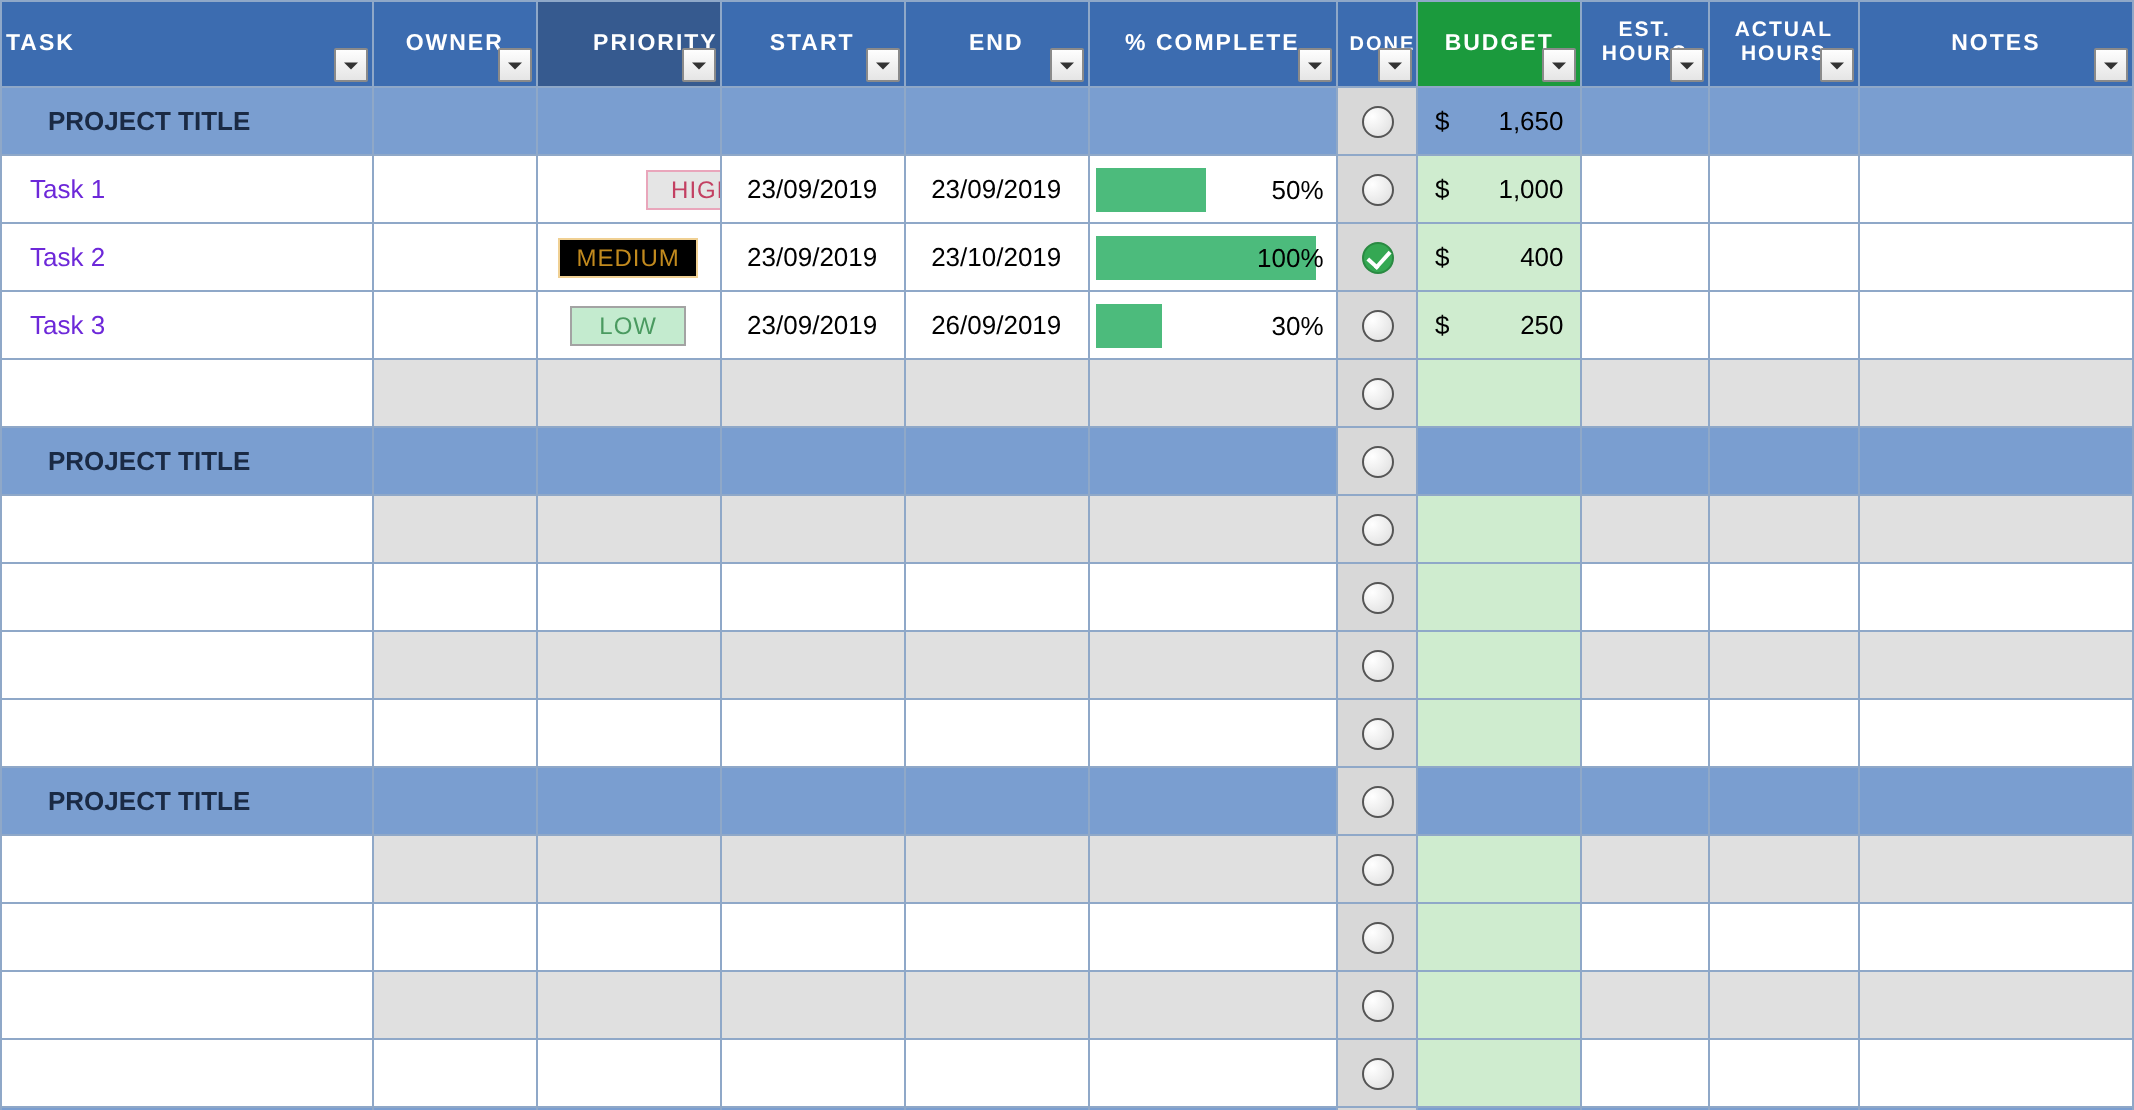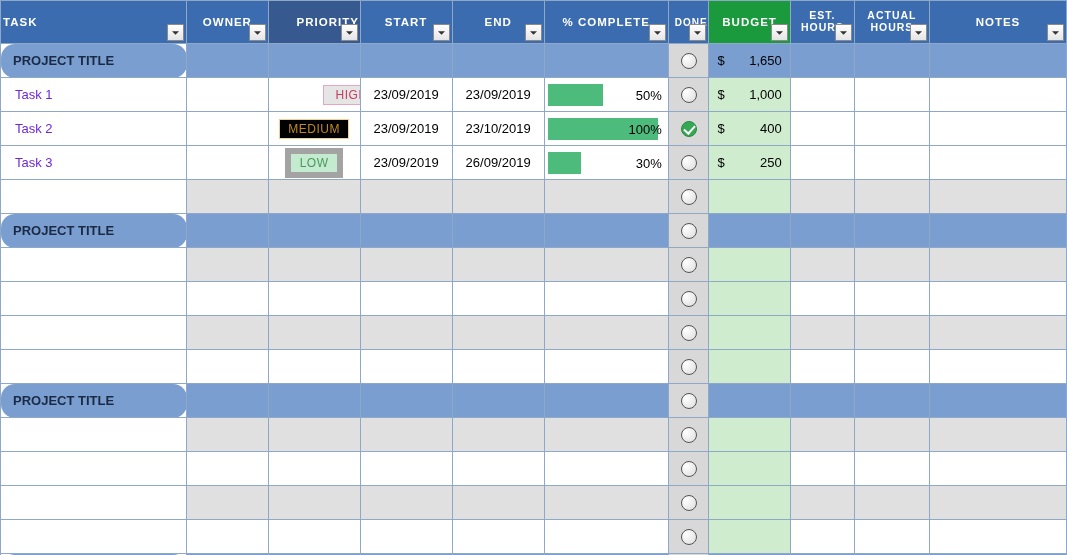--- a/index.html
+++ b/index.html
@@ -55,33 +55,33 @@
     font-weight: bold;
   }
   tr.project-row td.done-cell,
   tr.project-row td.budget-cell { font-weight: normal; color: #000; }
   tr.data-row td { background: #fff; }
   tr.blank-gray td { background: #e0e0e0; }
   tr.blank-gray td.first { background: #e0e0e0; }
   tr.data-row td.first,
   tr.blank-gray td.first { background: #fff; }
   td.task-name { color: #6d28d9; padding-left: 14px; }
-  tr.project-row td.task-name { padding-left: 12px; border-radius: 14px; }
+  tr.project-row td.task-name { padding-left: 23px; }
   .priority-tag {
     display: inline-block;
     padding: 2px 8px;
     font-size: 12px;
     font-weight: normal;
     letter-spacing: 0.5px;
     text-align: center;
     min-width: 58px;
   }
   .prio-high   { background: #e5e5e5; color: #c34062; border:1px solid #e9a6bb;margin-left:48px; }
   .prio-medium { background: #000000; color: #c28a1e; border:1px solid #f0d093; }
-  .prio-low    { background: #c4ebcf; color: #4a9a60; border:6px solid #a3a3a3; }
+  .prio-low    { background: #c4ebcf; color: #4a9a60; border:1px solid #a3a3a3; }
   td.center { text-align: center; }
   td.date-cell { text-align: center; color: #000; }
   td.pct-cell { padding: 0; position: relative; }
   .pct-bar {
     position: absolute;
     left: 3px; top: 50%;
     transform: translateY(-50%);
     height: 22px;
     background: #4cbb7c;
   }

